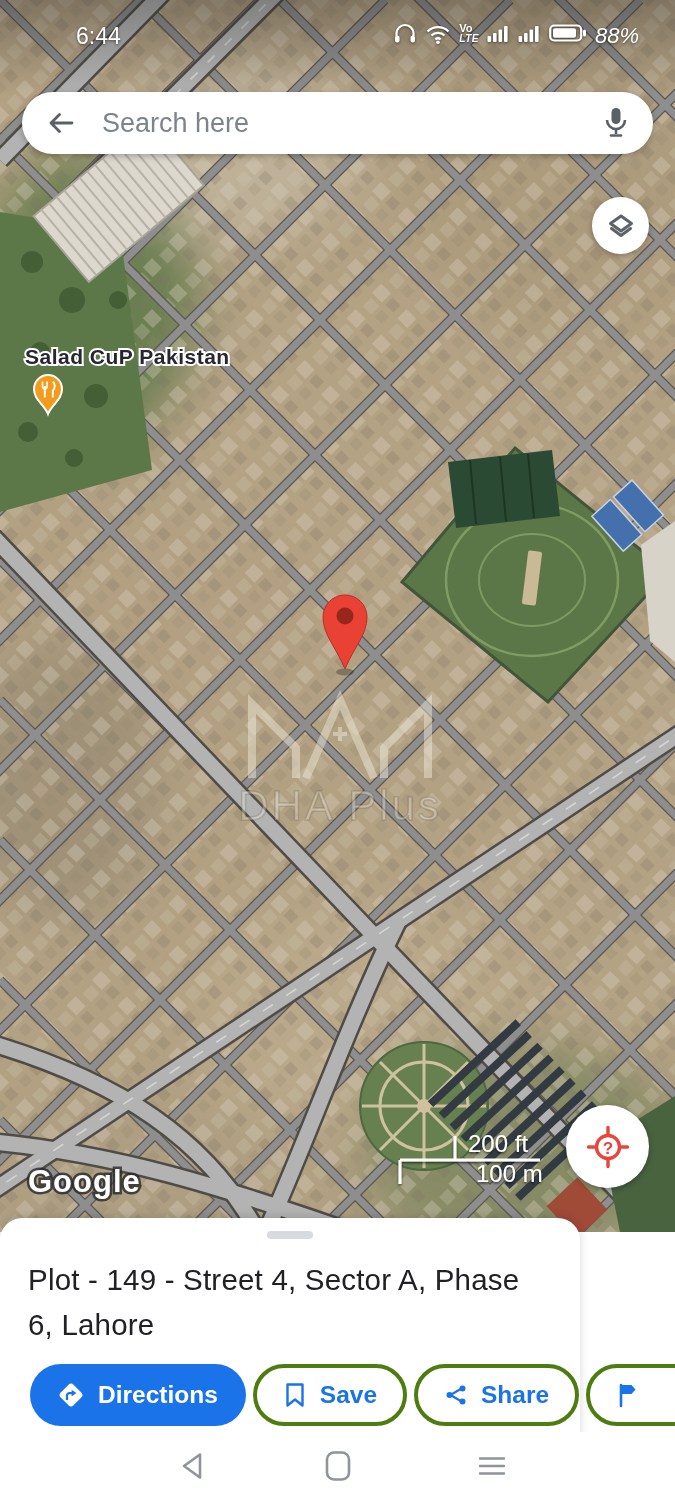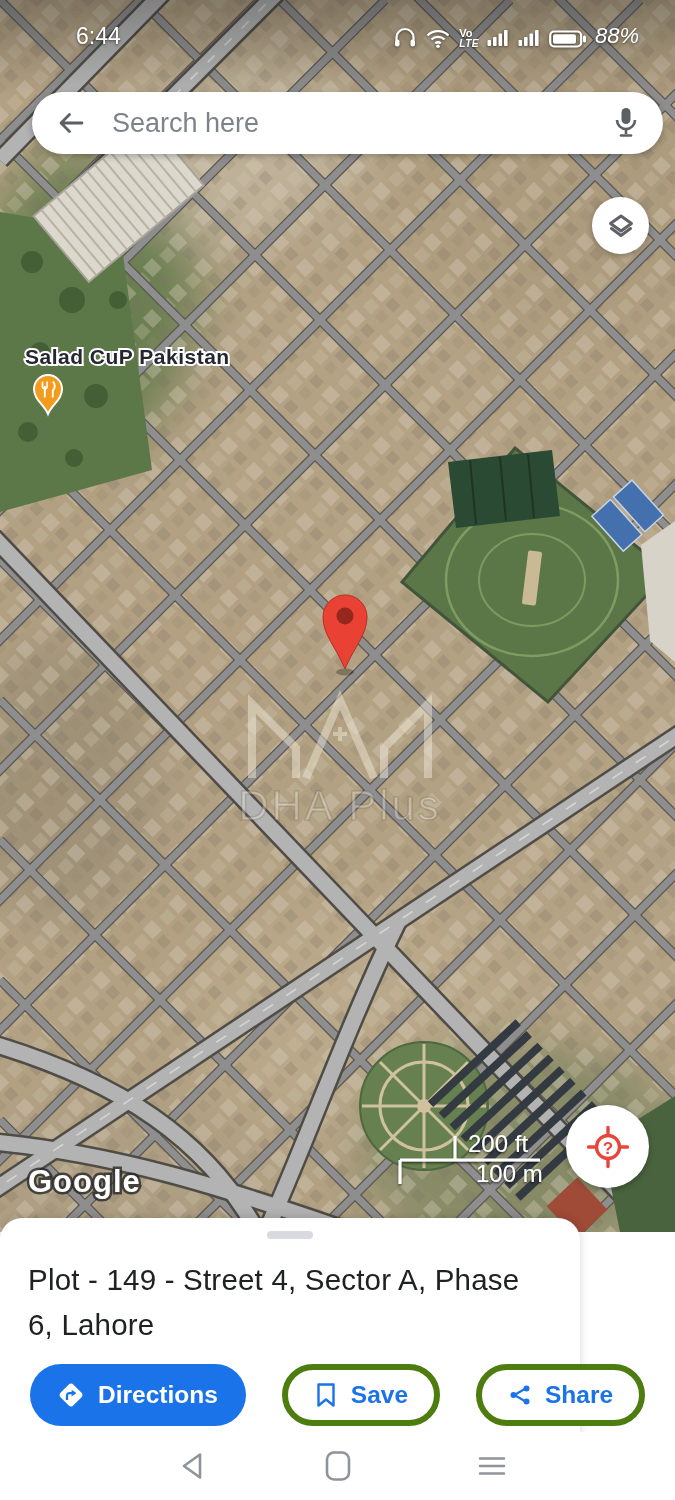--- a/index.html
+++ b/index.html
@@ -11,52 +11,52 @@
   .map-wrap { position:absolute; top:0; left:0; width:675px; height:1232px;
               overflow:hidden; background:#b3a183; }
   svg.map { display:block; font-family:"Liberation Sans", sans-serif; }
   .top-scrim { position:absolute; top:0; left:0; right:0; height:96px; pointer-events:none;
                background:linear-gradient(180deg, rgba(30,30,30,.34), rgba(30,30,30,0)); }
 
   
   .status-bar { position:absolute; top:0; left:0; right:0; height:64px; display:flex;
                 align-items:center; padding:8px 36px 0 76px; color:#fff; }
   .status-time { font-size:23px; text-shadow:0 1px 3px rgba(0,0,0,.6);text-align:center; }
-  .status-right { margin-left:auto; display:flex; align-items:flex-end; gap:8px; }
+  .status-right { margin-left:auto; display:flex; align-items:flex-start; gap:8px; }
   .status-right svg { filter:drop-shadow(0 1px 1.5px rgba(0,0,0,.55)); }
   .volte { display:flex; flex-direction:column; line-height:1; font-weight:bold;
            text-shadow:0 1px 2px rgba(0,0,0,.6); }
   .volte .t { font-size:11px; } .volte .b { font-size:10px; letter-spacing:.5px;font-style:italic; }
   .status-batt-pct { font-size:22px; text-shadow:0 1px 3px rgba(0,0,0,.6);font-style:italic; }
 
   
-  .search-bar { position:absolute; top:92px; left:32px; width:631px; height:62px;
+  .search-bar { position:absolute; top:92px; left:22px; width:631px; height:62px;
                 background:#fff; border-radius:31px; box-shadow:0 2px 7px rgba(0,0,0,.28);
                 display:flex; align-items:center; padding:0 24px; }
   .search-placeholder { font-size:27px; color:#7d838a; margin-left:26px; }
   .mic { margin-left:auto; display:flex; }
 
   
   .fab { position:absolute; background:#fff; border-radius:50%;
          box-shadow:0 2px 6px rgba(0,0,0,.3); display:flex; align-items:center;
          justify-content:center; }
   .layers-btn { left:592px; top:197px; width:57px; height:57px; }
   .locate-btn { left:566px; top:1105px; width:83px; height:83px; }
 
   
   .sheet { position:absolute; left:0; top:1218px; width:580px; height:282px; background:#fff;
            border-radius:22px 22px 0 0; box-shadow:0 -1px 10px rgba(0,0,0,.16); }
   .handle { width:46px; height:8px; border-radius:4px; background:#d7dade; margin:13px auto 0; }
   .sheet-title { padding:18px 28px 0 28px; font-size:29.5px; line-height:45px;
                  color:#202124; letter-spacing:.2px; }
-  .actions { display:flex; align-items:center; gap:36px; padding-left:30px; margin-top:17px; }
+  .actions { display:flex; align-items:center; gap:7px; padding-left:30px; margin-top:17px; }
   .btn { height:62px; border-radius:31px; display:flex; align-items:center; font-size:24.5px;
          white-space:nowrap; flex-shrink:0; font-weight:bold; cursor:pointer; }
   .btn-primary { background:#1a73e8; color:#fff; padding:0 28px; gap:14px; }
-  .btn-outline { background:#fff; border:6px solid #4d7c0f; color:#1a73e8; padding:0 26px; gap:13px; }
+  .btn-outline { background:#fff; border:4px solid #4d7c0f; color:#1a73e8; padding:0 26px; gap:13px; }
 
   
   .navbar { position:absolute; left:0; top:1432px; width:675px; height:68px; background:#fff; }
   .nav-icon { position:absolute; top:50%; transform:translate(-50%,-50%); display:flex; }
   .nav-back { left:192px; } .nav-home { left:338px; } .nav-menu { left:492px; }
 </style>
 </head>
 <body>
 
 <div class="stage">

